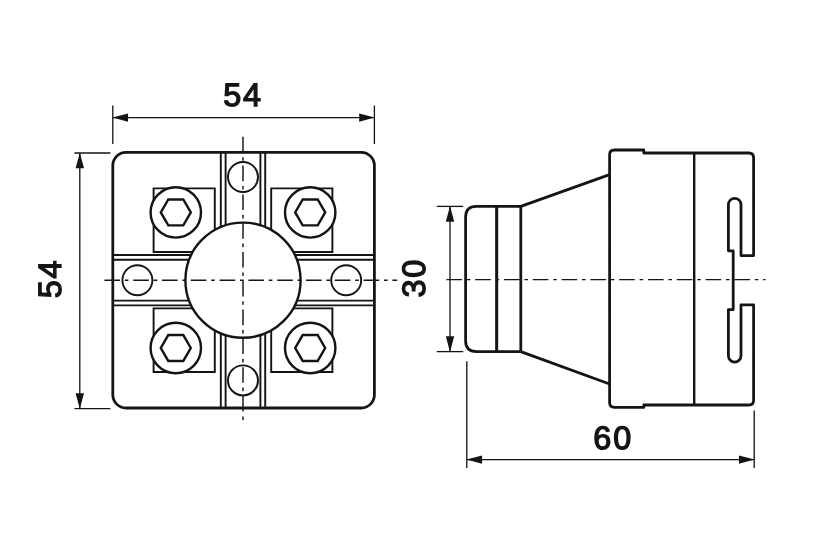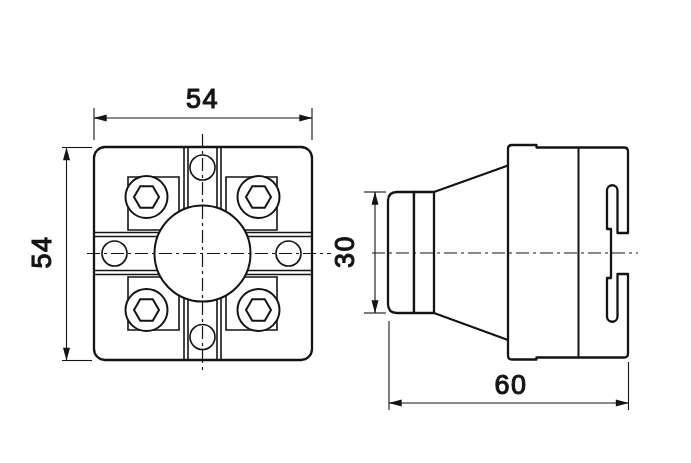--- a/index.html
+++ b/index.html
@@ -1,18 +1,18 @@
 <!DOCTYPE html>
 <html style="--line: #141414; --bg: #ffffff;"><head>
 <meta charset="utf-8">
 <style>
   :root { --line:#141414; --bg:#ffffff; }
   html,body { margin:0; padding:0; }
   body { width:691px; height:463px; background:var(--bg); overflow:hidden; }
-  .canvas-wrap { width:691px; height:357px;margin-top:20px; }
+  .canvas-wrap { width:691px; height:357px; }
   svg.drawing { display:block; color:var(--line); background:var(--bg); }
   svg.drawing text {
     font-family:"Liberation Sans", sans-serif;
     font-size:27px;
     letter-spacing:1.5px;
     fill:currentColor;
   }
   .outline  { stroke:currentColor; stroke-width:2.3; fill:none; stroke-linejoin:round; }
   .outline-f{ stroke:currentColor; stroke-width:2.3; fill:var(--bg); stroke-linejoin:round; }
   .med      { stroke:currentColor; stroke-width:2;   fill:none; }

